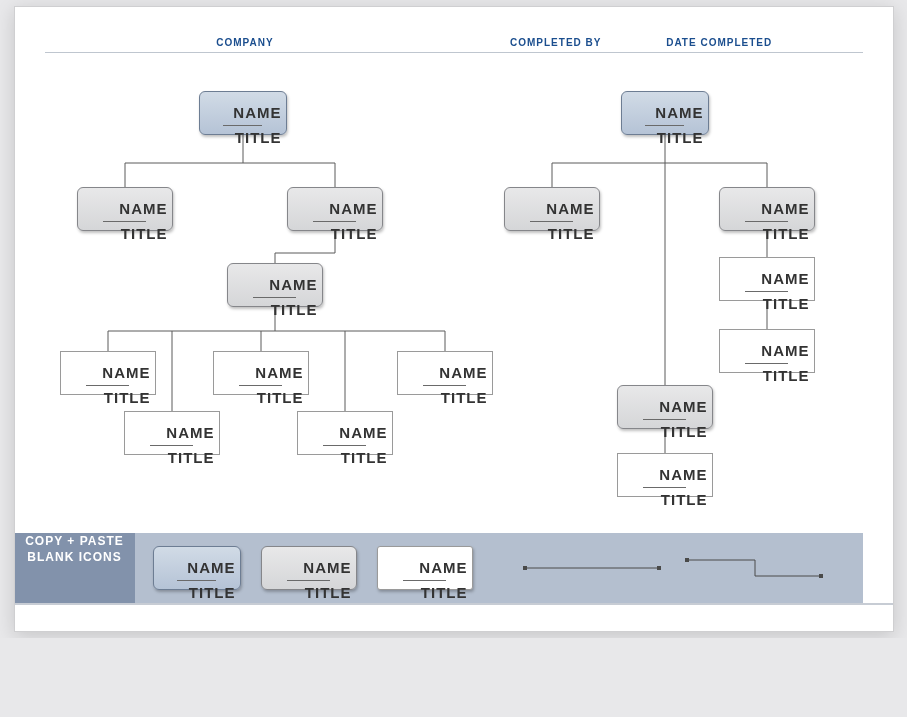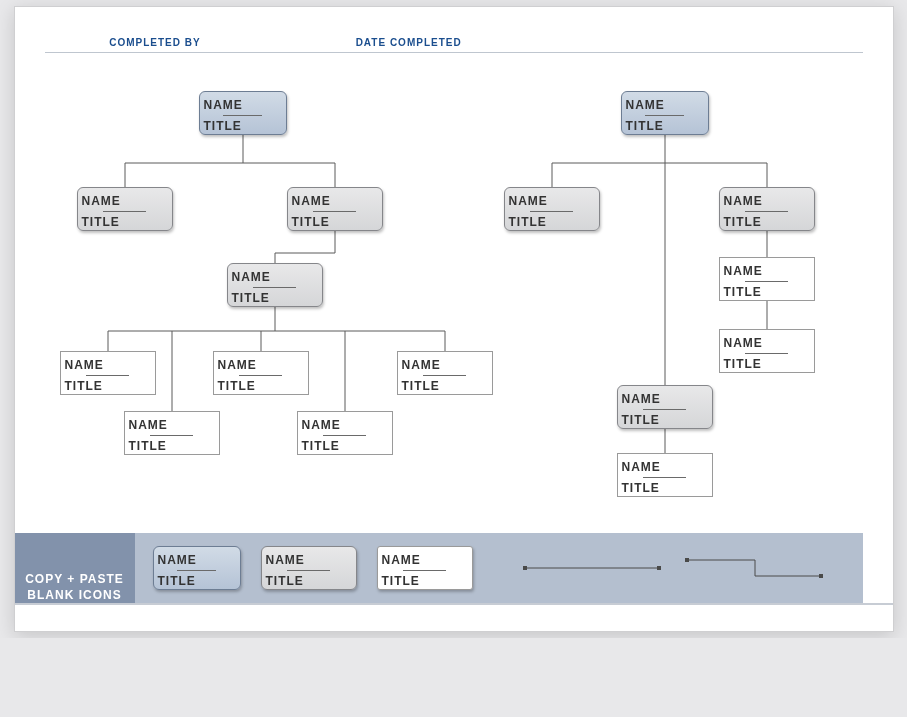--- a/index.html
+++ b/index.html
@@ -30,43 +30,43 @@
     font-size: 10px;
     font-weight: 700;
     color: #1b4e8e;
     letter-spacing: 1px;
     padding-bottom: 4px;
     border-bottom: 1px solid #bfc6cf;
     margin-bottom: 8px;
   }
   .meta-company  { flex: 0 0 49%; text-align: center; }
   .meta-compiled { flex: 0 0 27%; text-align: center; }
-  .meta-date     { flex: 0 0 24%; text-align: right; }
+  .meta-date     { flex: 0 0 24%; text-align: left; }
 
   .canvas {
     position: relative;
     width: 820px;
     height: 466px;
   }
 
   svg.connectors {
     position: absolute;
     left: 0; top: 0;
     width: 820px;
     height: 466px;
     pointer-events: none;
   }
 
   .node {
     position: absolute;
-    text-align: left;
+    text-align: right;
     box-sizing: border-box;
     border-radius: 6px;
-    padding: 6px 4px 5px 4px;
-    font-size: 12px;
+    padding: 12px 4px 5px 4px;
+    font-size: 15px;
     letter-spacing: 1px;
     color: #333;
     line-height: 1.25;
   }
   .node .n  { font-weight: 600; }
   .node .hr { width: 50%; height: 1px; background:#6a6a6a; margin: 2px auto 3px auto; }
   .node .t  { font-weight: 700; }
 
   .node.blue {
     width: 88px; height: 44px;
@@ -104,21 +104,21 @@
     border-bottom: 2px solid #c7ccd4;
   }
   .palette-label {
     width: 120px;
     background: #8292ab;
     color: #fff;
     font-size: 12px;
     font-weight: 700;
     letter-spacing: 1px;
     display: flex;
-    align-items: flex-end;
+    align-items: flex-start;
     justify-content: center;
     text-align: center;
     line-height: 1.35;
     padding: 0 6px;
     box-sizing: border-box;
   }
   .palette-strip {
     flex: 1;
     background: #b4bfcf;
     display: flex;
@@ -146,20 +146,21 @@
     background: #fff;
   }
 </style>
 </head>
 <body>
 
 <div class="page">
 
 
   <div class="meta-row">
+    <div class="meta-company">COMPANY</div>
     <div class="meta-compiled">COMPLETED BY</div>
     <div class="meta-date">DATE COMPLETED</div>
   </div>
 
   <div class="canvas">
 
     <svg class="connectors">
       <g stroke="#5a5a5a" stroke-width="1" fill="none">
 
         <line x1="198" y1="74" x2="198" y2="102"></line>

